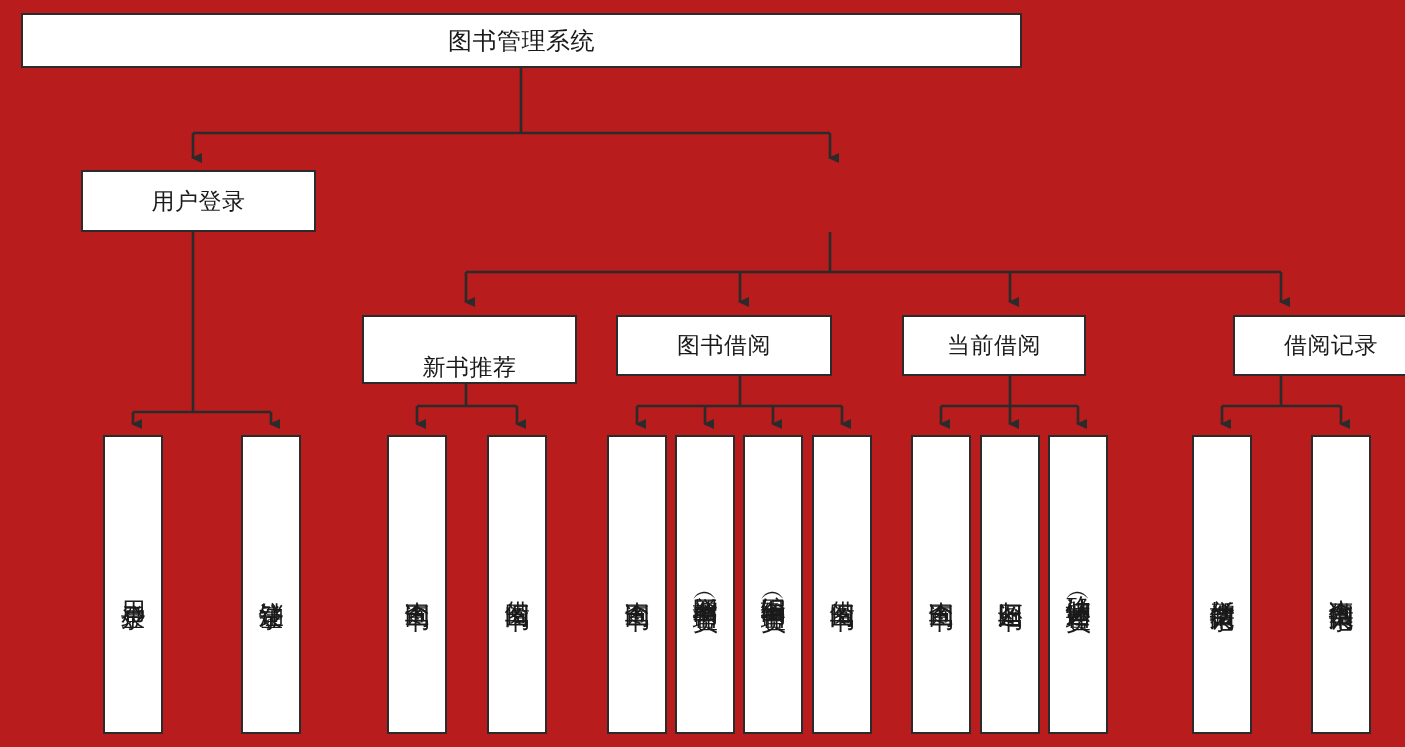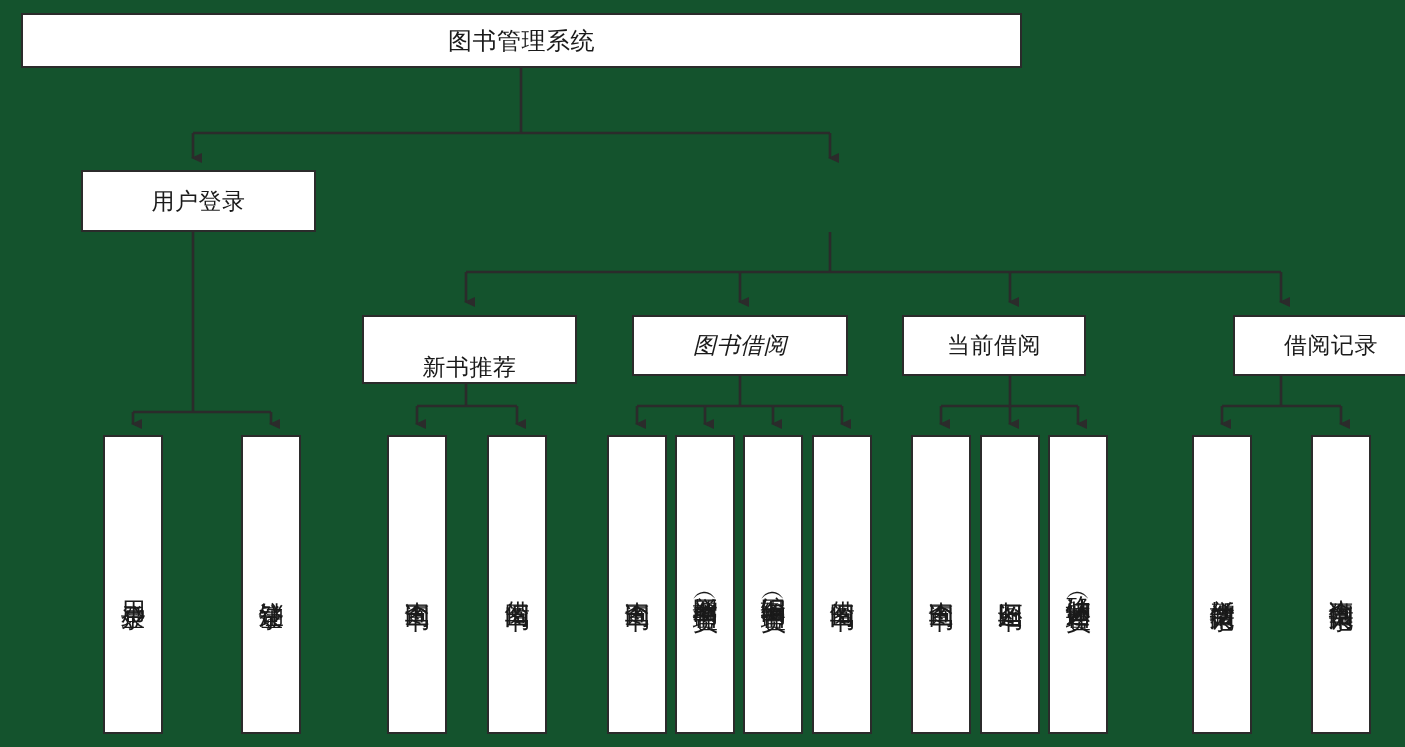--- a/index.html
+++ b/index.html
@@ -8,21 +8,21 @@
     padding: 0;
     background: #ffffff;
   }
   body {
     font-family: "DejaVu Sans", "Liberation Sans", sans-serif;
   }
   #canvas {
     position: relative;
     width: 1405px;
     height: 747px;
-    background: #14532d;
+    background: #b91c1c;
     overflow: hidden;
   }
   svg.edges {
     position: absolute;
     left: 0;
     top: 0;
     width: 1405px;
     height: 747px;
     pointer-events: none;
   }
@@ -128,21 +128,21 @@
     <span class="label">图书管理系统</span>
   </div>
 
   <div class="node" style="left:81px; top:170px; width:235px; height:62px;">
     <span class="label">用户登录</span>
   </div>
 
   <div class="node" style="left:362px; top:315px; width:215px; height:69px;align-items:flex-end;">
     <span class="label">新书推荐</span>
   </div>
-  <div class="node" style="left:632px; top:315px; width:216px; height:61px;font-style:italic;">
+  <div class="node" style="left:616px; top:315px; width:216px; height:61px;">
     <span class="label">图书借阅</span>
   </div>
   <div class="node" style="left:902px; top:315px; width:184px; height:61px;">
     <span class="label">当前借阅</span>
   </div>
   <div class="node" style="left:1233px; top:315px; width:196px; height:61px;">
     <span class="label">借阅记录</span>
   </div>
 
   <div class="node leaf" style="left:103px; top:435px; width:60px; height:299px;">

